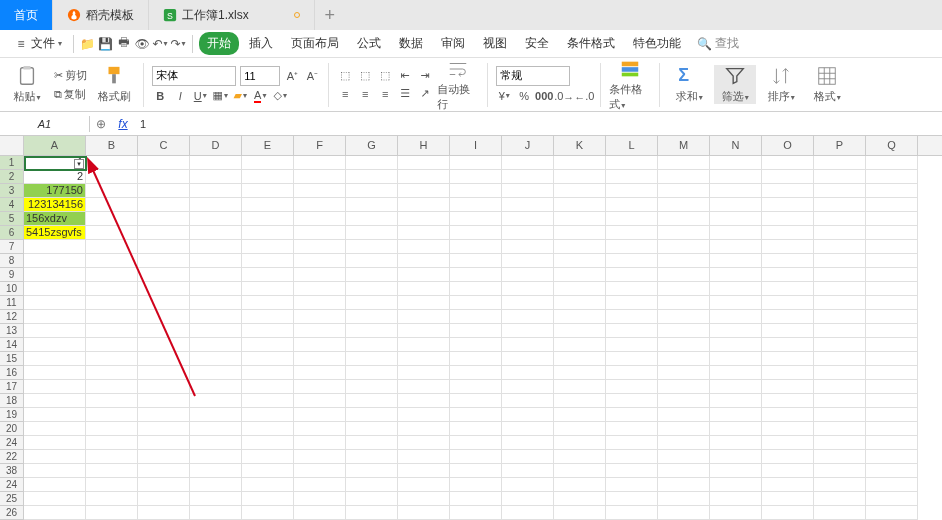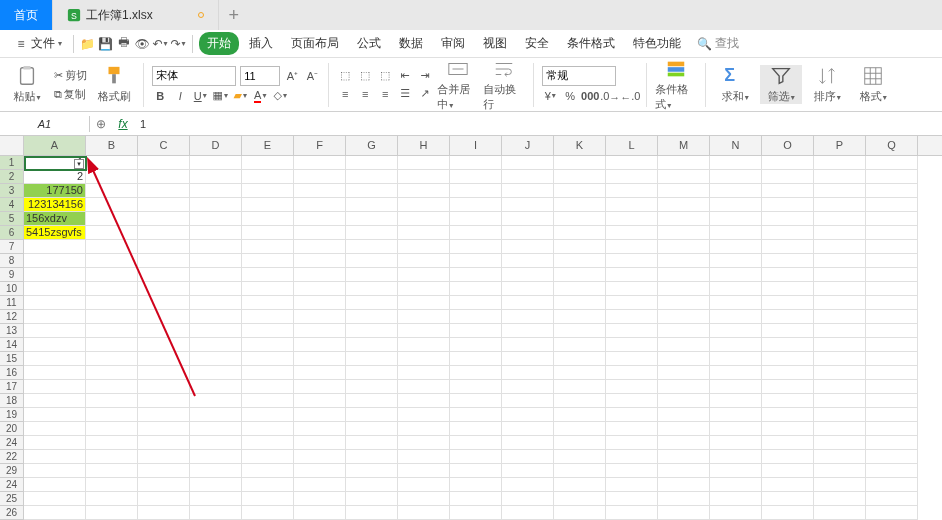--- a/index.html
+++ b/index.html
@@ -29,21 +29,21 @@
   .vsep { width: 1px; height: 44px; background: #e0e0e0; margin: 0 4px; }
   .font-select { height: 20px; width: 84px; border: 1px solid #bbb; padding: 0 3px; font-size: 11px; background: #fff; }
   .size-select { height: 20px; width: 40px; border: 1px solid #bbb; padding: 0 3px; font-size: 11px; background: #fff; }
   .style-select { height: 20px; width: 74px; border: 1px solid #bbb; padding: 0 3px; font-size: 11px; background: #fff; }
   .dd-caret { font-size: 8px; color: #666; margin-left: 1px; }
   .hl { background: #e8e8e8; }
 
   .formula-bar { height: 24px; display: flex; align-items: center; border-bottom: 1px solid #ccc; }
   .name-box { width: 90px; text-align: center; border-right: 1px solid #ccc; padding: 2px 4px; font-size: 11px; font-style: italic; }
   .fb-btn { width: 22px; text-align: center; color: #777; }
-  .fx { font-style: italic; color: #15803d; text-decoration: underline; }
+  .fx { font-style: italic; color: #1d4ed8; text-decoration: underline; }
   .formula-val { padding: 0 6px; font-size: 11px; }
 
   .grid-area { position: relative; height: 384px; overflow: hidden; }
   .col-headers { display: flex; position: absolute; top:0; left:0; right:0; height: 20px; background: #f3f3f3; border-bottom: 1px solid #ccc; }
   .corner { width: 24px; border-right: 1px solid #ccc; }
   .col-h { width: 52px; text-align: center; font-size: 11px; color: #555; line-height: 19px; border-right: 1px solid #ccc; }
   .col-h.sel { background: #d0e4c6; }
   .row-headers { position: absolute; top:20px; left:0; width:24px; background: #f3f3f3; border-right:1px solid #ccc; }
   .row-h { height: 14px; text-align: center; font-size: 10px; color: #555; line-height: 14px; border-bottom: 1px solid #ccc; }
   .row-h.sel { background: #d0e4c6; }
@@ -60,20 +60,29 @@
 
   svg { display: block; }
 </style>
 </head>
 <body>
 
 <div class="tabs-bar">
   <div class="tab home">
       <span>首页</span>
     </div>
+  <div class="tab">
+    <span class="tab-icon">
+      <svg viewBox="0 0 16 16">
+          <circle cx="8" cy="8" r="7" fill="#ff6a00"></circle>
+          <path d="M8 3c2 2 2 4 1 5 1 0 2 1 2 3 0 1-1 2-3 2s-3-1-3-2c0-2 1-3 2-3-1-1-1-3 1-5z" fill="#fff"></path>
+        </svg>
+    </span>
+    <span>稻壳模板</span>
+  </div>
   <div class="tab">
     <span class="tab-icon">
       <svg viewBox="0 0 16 16">
           <rect x="1" y="1" width="14" height="14" rx="2" fill="#2ea043"></rect>
           <text x="8" y="12" text-anchor="middle" font-size="10" fill="#fff">S</text>
         </svg>
     </span>
     <span>工作簿1.xlsx</span>
     <span class="dot"></span>
   </div>
@@ -180,29 +189,20 @@
       <span class="small-icon">≡</span>
       <span class="small-icon">≡</span>
       <span class="small-icon">≡</span>
       <span class="small-icon">☰</span>
       <span class="small-icon">↗</span>
     </div>
   </div>
   <div class="big-btn">
     <span class="big-icon">
         <svg viewBox="0 0 24 24">
-          <rect x="2" y="6" width="20" height="12" fill="none" stroke="#888"></rect>
-          <path d="M6 12h12" stroke="#888"></path>
-        </svg>
-      </span>
-    <span><span>合并居中</span><span class="dd-caret">▾</span></span>
-  </div>
-  <div class="big-btn">
-    <span class="big-icon">
-        <svg viewBox="0 0 24 24">
           <path d="M3 6h18M3 12h14a3 3 0 010 6h-4m0 0l2-2m-2 2l2 2M3 18h6" stroke="#888" fill="none"></path>
         </svg>
       </span>
     <span>自动换行</span>
   </div>
   <div class="vsep"></div>
   <div class="rib-two-row">
     <div class="rib-row">
         <input class="style-select" value="常规" style="">
       </div>
@@ -305,21 +305,21 @@
       <div class="row-h">13</div>
       <div class="row-h">14</div>
       <div class="row-h">15</div>
       <div class="row-h">16</div>
       <div class="row-h">17</div>
       <div class="row-h">18</div>
       <div class="row-h">19</div>
       <div class="row-h">20</div>
       <div class="row-h">24</div>
       <div class="row-h">22</div>
-      <div class="row-h">29</div>
+      <div class="row-h">38</div>
       <div class="row-h">24</div>
       <div class="row-h">25</div>
       <div class="row-h">26</div>
     </div>
   <div class="cells" id="cells">
       <div class="cell-row">
         <div class="cell right">1</div>
         <div class="cell" style="width: 52px;"></div>
         <div class="cell" style="width: 52px;"></div>
         <div class="cell" style="width: 52px;"></div>

